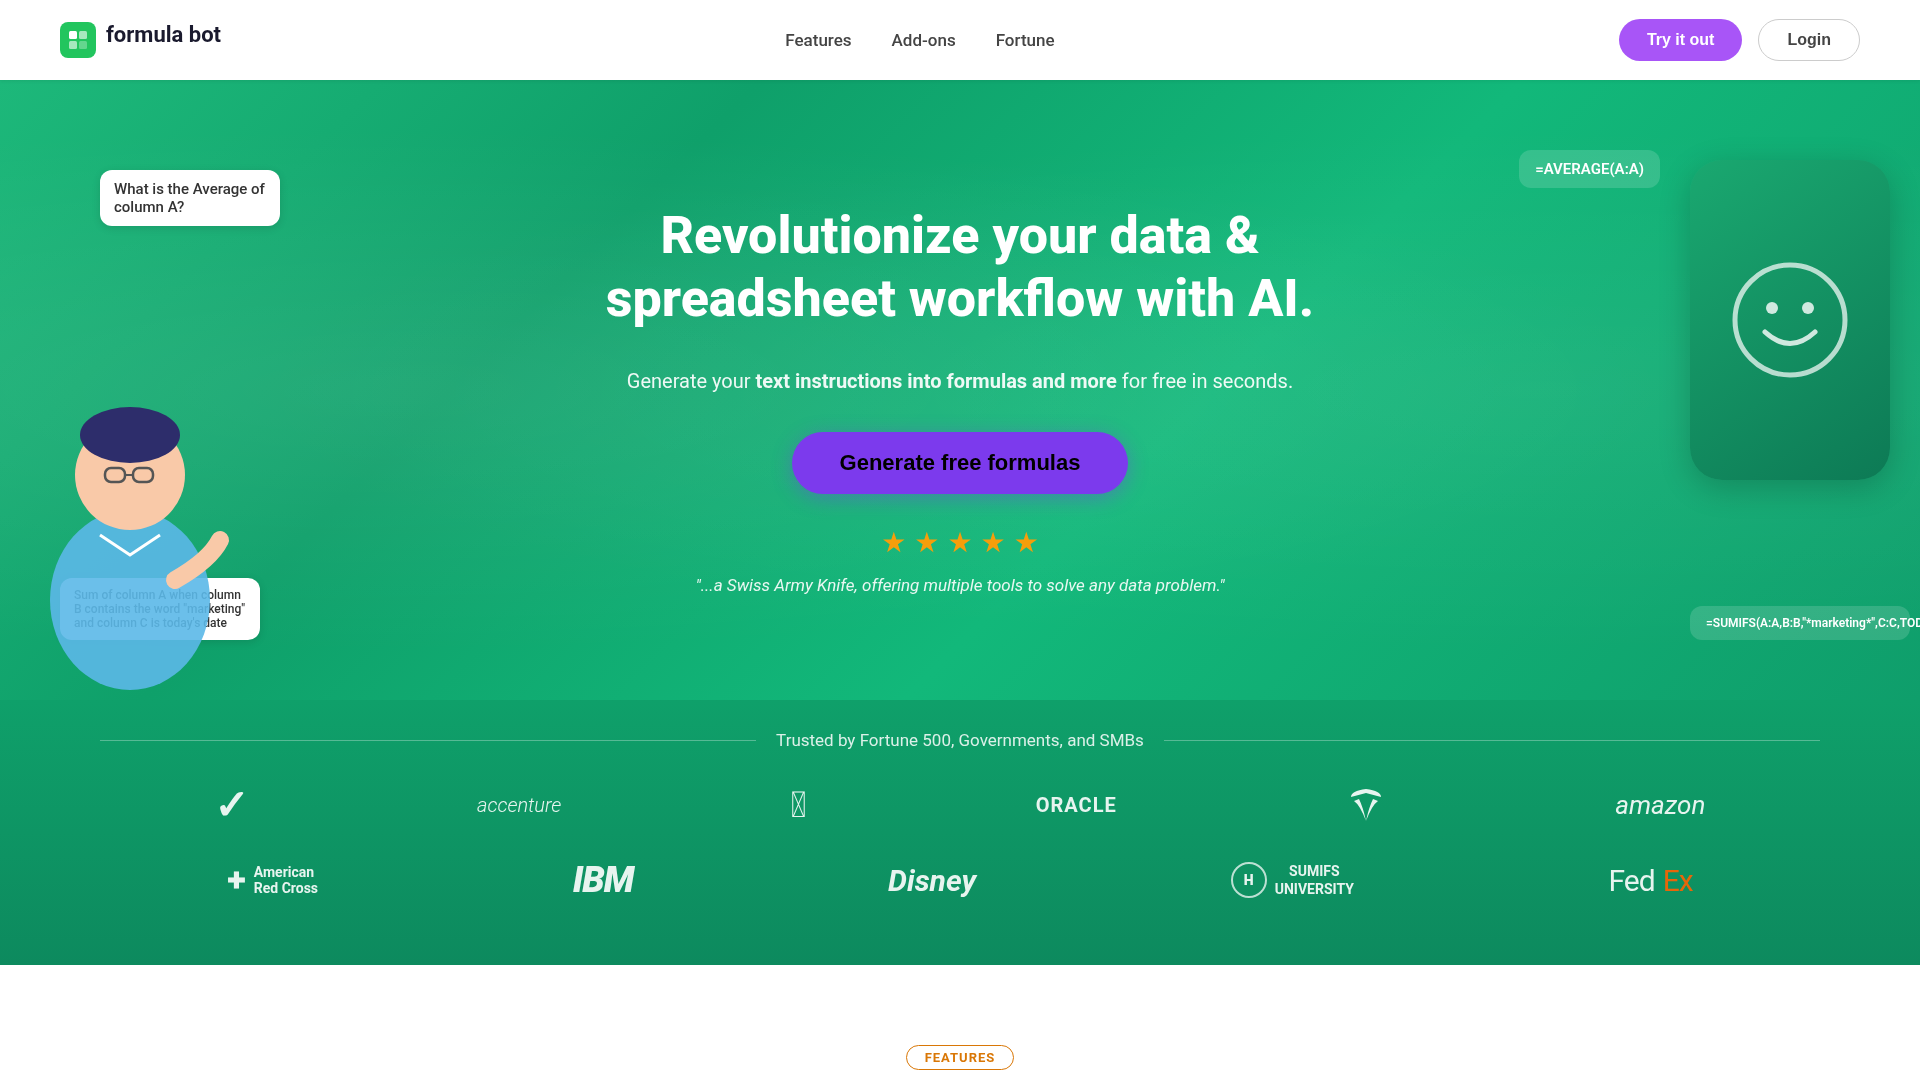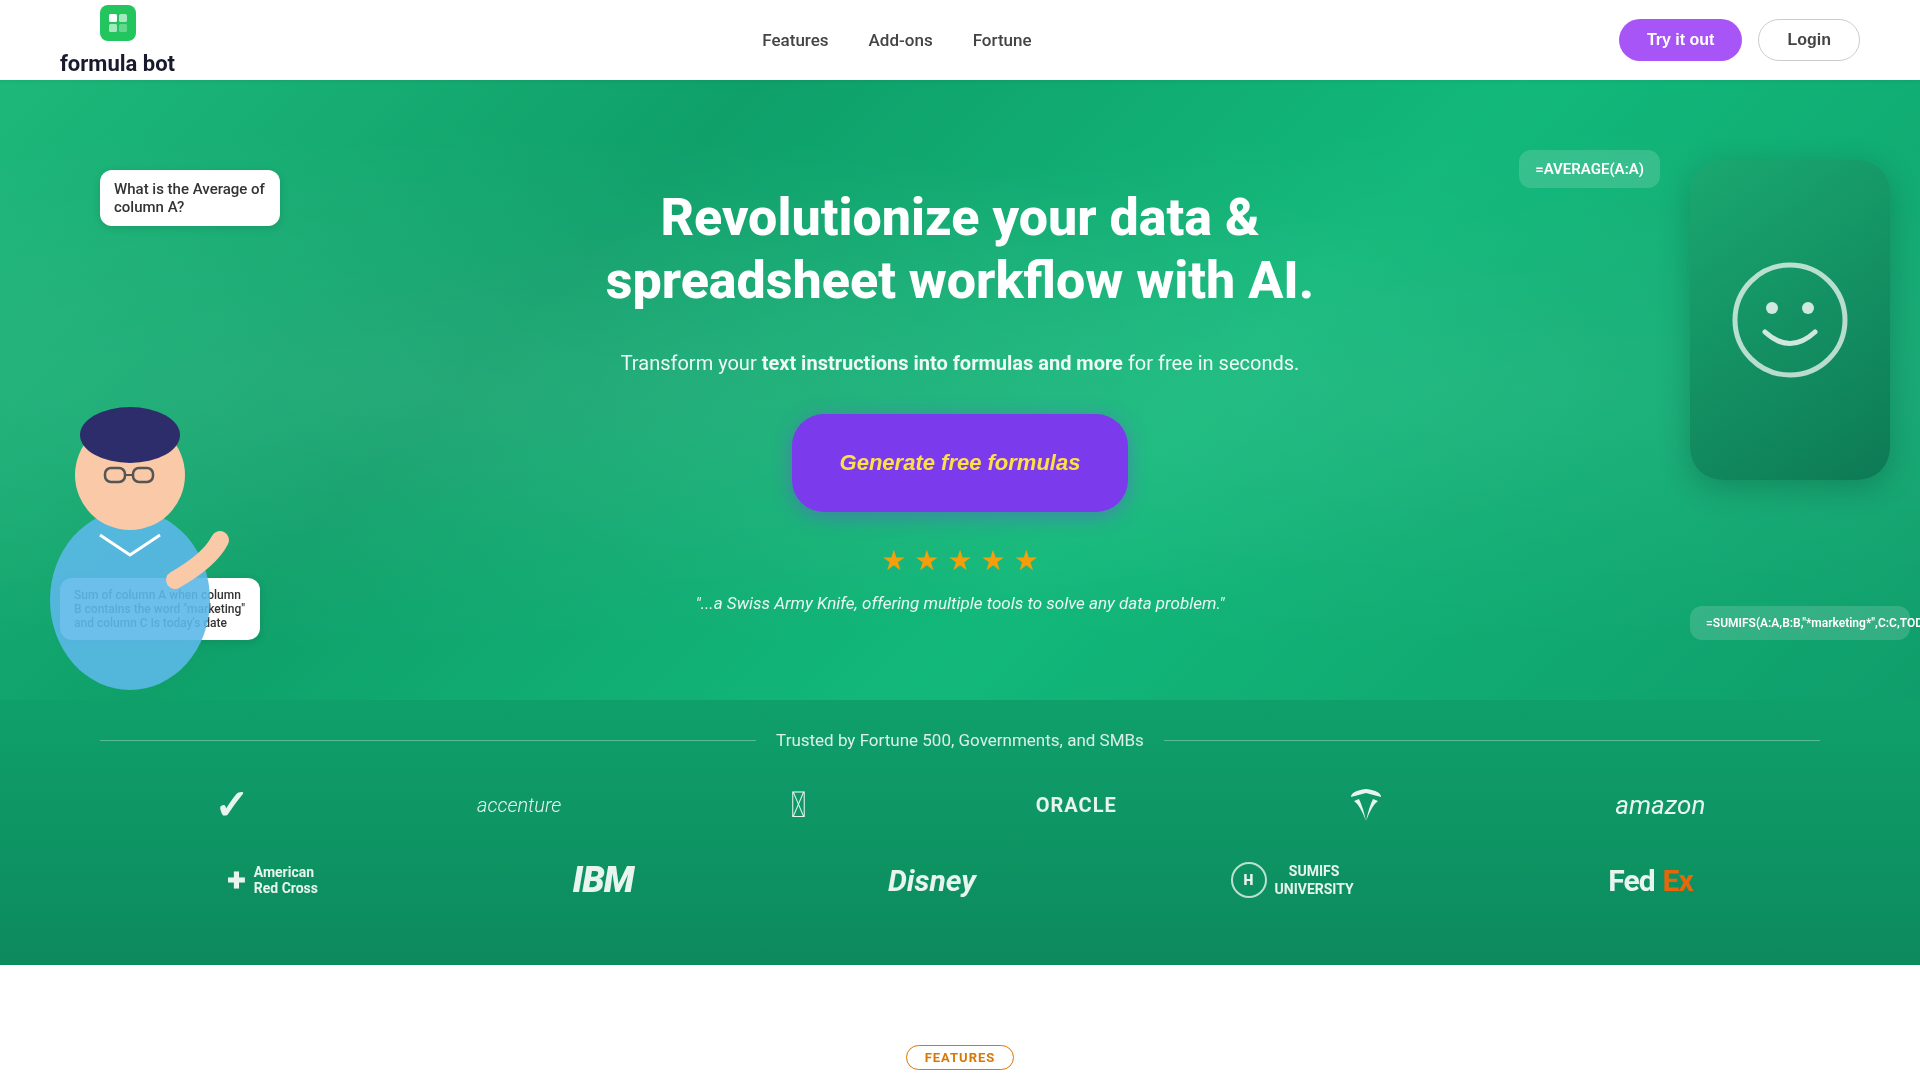--- a/index.html
+++ b/index.html
@@ -7,22 +7,22 @@
 
     
     .navbar {
       position: fixed; top: 0; left: 0; right: 0; z-index: 100;
       background: #fff;
       display: flex; align-items: center; justify-content: space-between;
       padding: 0 60px; height: 80px;
       box-shadow: 0 1px 4px rgba(0,0,0,0.08);
     }
     .navbar-logo {
-      display: flex; align-items: center; gap: 10px;
-      font-size: 22px; font-weight: 700; color: #1a1a2e; flex-direction: column;
+      display: flex; align-items: flex-start; gap: 10px;
+      font-size: 22px; font-weight: 700; color: #1a1a2e;
     }
     .logo-icon {
       width: 36px; height: 36px;
       background: #22c55e;
       border-radius: 8px;
       display: flex; align-items: center; justify-content: center;
       color: white; font-size: 18px; font-weight: bold;
     }
     .navbar-links {
       display: flex; align-items: center; gap: 40px;
@@ -110,26 +110,25 @@
     }
     .hero-title {
       font-size: 52px; font-weight: 800; color: white;
       line-height: 1.2; margin-bottom: 36px; text-align: center;
     }
     .hero-subtitle {
       font-size: 20px; color: rgba(255,255,255,0.92); margin-bottom: 36px; line-height: 1.5;
     }
     .hero-subtitle strong { font-weight: 700; }
     .btn-generate {
-      background: #7c3aed; color: #fde047;
+      background: #7c3aed; color: #000000;
       border: none; border-radius: 32px;
-      padding: 36px 48px; font-size: 22px; font-weight: 700;
+      padding: 18px 48px; font-size: 22px; font-weight: 700;
       cursor: pointer; margin-bottom: 32px;
       box-shadow: 0 4px 20px rgba(124,58,237,0.4);
-      font-style: italic;
     }
     .stars {
       display: flex; justify-content: center; gap: 8px; margin-bottom: 16px;
     }
     .star { font-size: 28px; color: #f59e0b; }
     .review-text {
       font-size: 17px; color: rgba(255,255,255,0.9); font-style: italic;
     }
 
     
@@ -157,21 +156,21 @@
     .logo-apple { font-size: 36px; }
     .logo-oracle { font-size: 20px; font-weight: 700; letter-spacing: 1px; }
     .logo-tesla { font-size: 22px; font-weight: 700; letter-spacing: 2px; }
     .logo-amazon { font-size: 26px; font-weight: 400; font-style: italic; }
 
     .logo-redcross { display: flex; align-items: center; gap: 8px; font-size: 14px; font-weight: 700; }
     .cross-icon { font-size: 22px; color: white; }
     .logo-ibm { font-size: 36px; font-weight: 900; letter-spacing: -1px; font-style: italic; }
     .logo-disney { font-size: 30px; font-style: italic; font-weight: 700; }
     .logo-harvard { font-size: 14px; font-weight: 700; text-align: center; line-height: 1.3; }
-    .logo-fedex { font-size: 30px; font-weight: 700; letter-spacing: -1px; }
+    .logo-fedex { font-size: 30px; font-weight: 400; letter-spacing: -1px; }
     .fedex-ex { color: #ff6200; }
 
     
     .features-section {
       background: #fff;
       padding: 80px 200px 60px;
       text-align: center;
     }
     .features-badge {
       display: inline-block;
@@ -226,21 +225,21 @@
       <path d="M155 220 Q190 200 200 180" stroke="#f9c9a8" stroke-width="18" stroke-linecap="round" fill="none"></path>
 
       <path d="M80 175 L110 195 L140 175" stroke="white" stroke-width="3" fill="none"></path>
     </svg>
     <div class="chat-bubble bottom">Sum of column A when column B contains the word "marketing" and column C is today's date</div>
   </div>
 
   <div class="hero-content">
     <h1 class="hero-title">Revolutionize your data &amp; spreadsheet workflow with AI.</h1>
     <p class="hero-subtitle">
-      <span>Transform your </span><strong>text instructions into formulas and more</strong><span> for free in seconds.</span>
+      <span>Generate your </span><strong>text instructions into formulas and more</strong><span> for free in seconds.</span>
     </p>
     <div>
       <button class="btn-generate">Generate free formulas</button>
     </div>
     <div class="stars">
       <span class="star">★</span>
       <span class="star">★</span>
       <span class="star">★</span>
       <span class="star">★</span>
       <span class="star">★</span>

